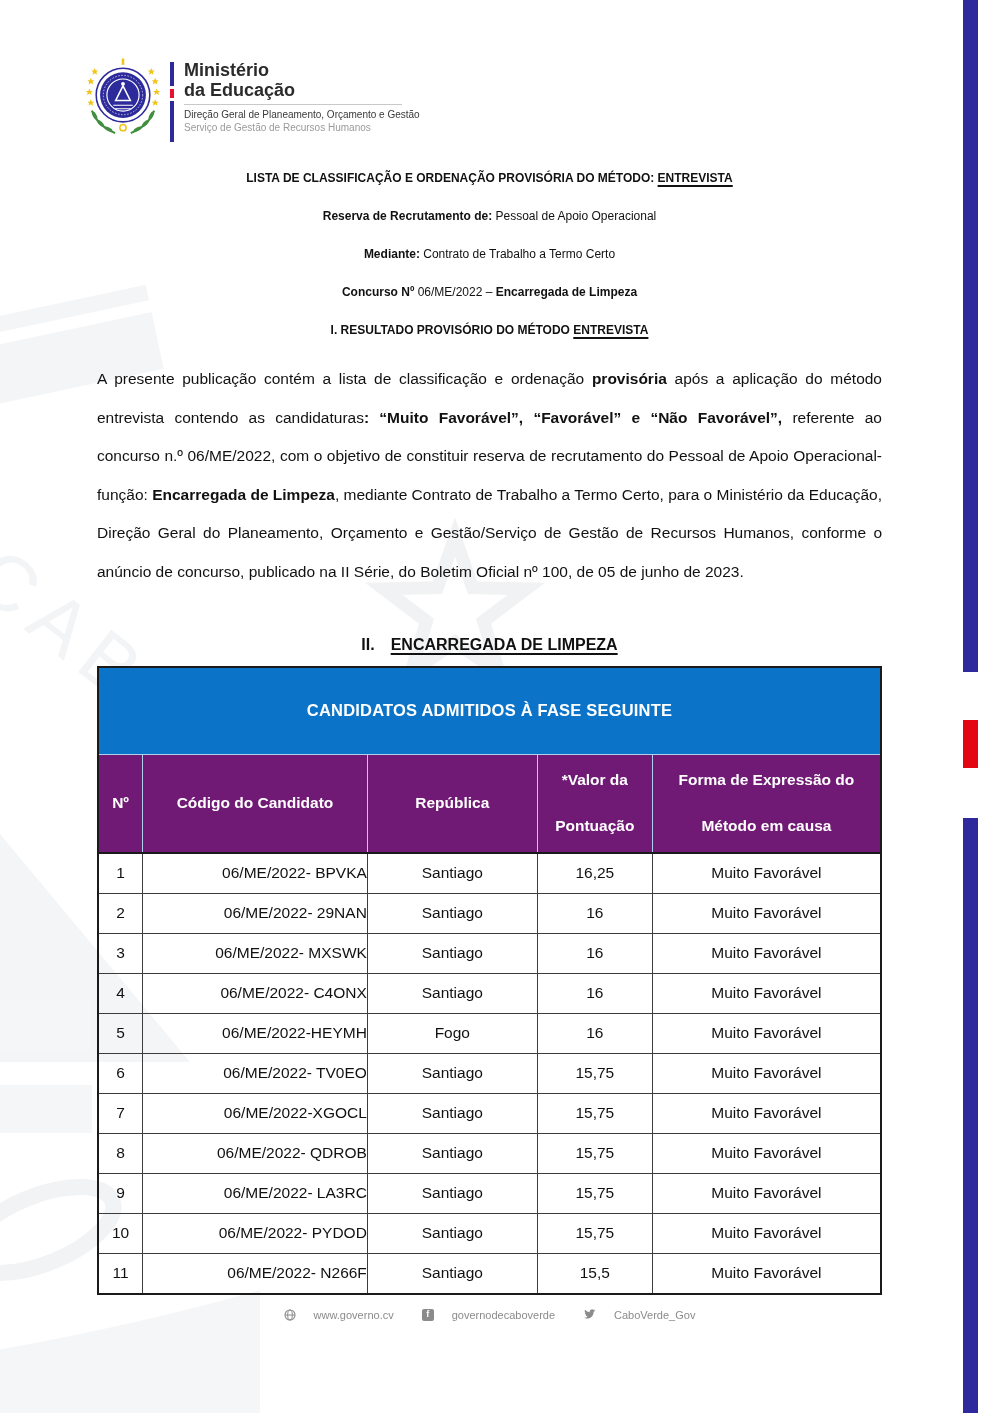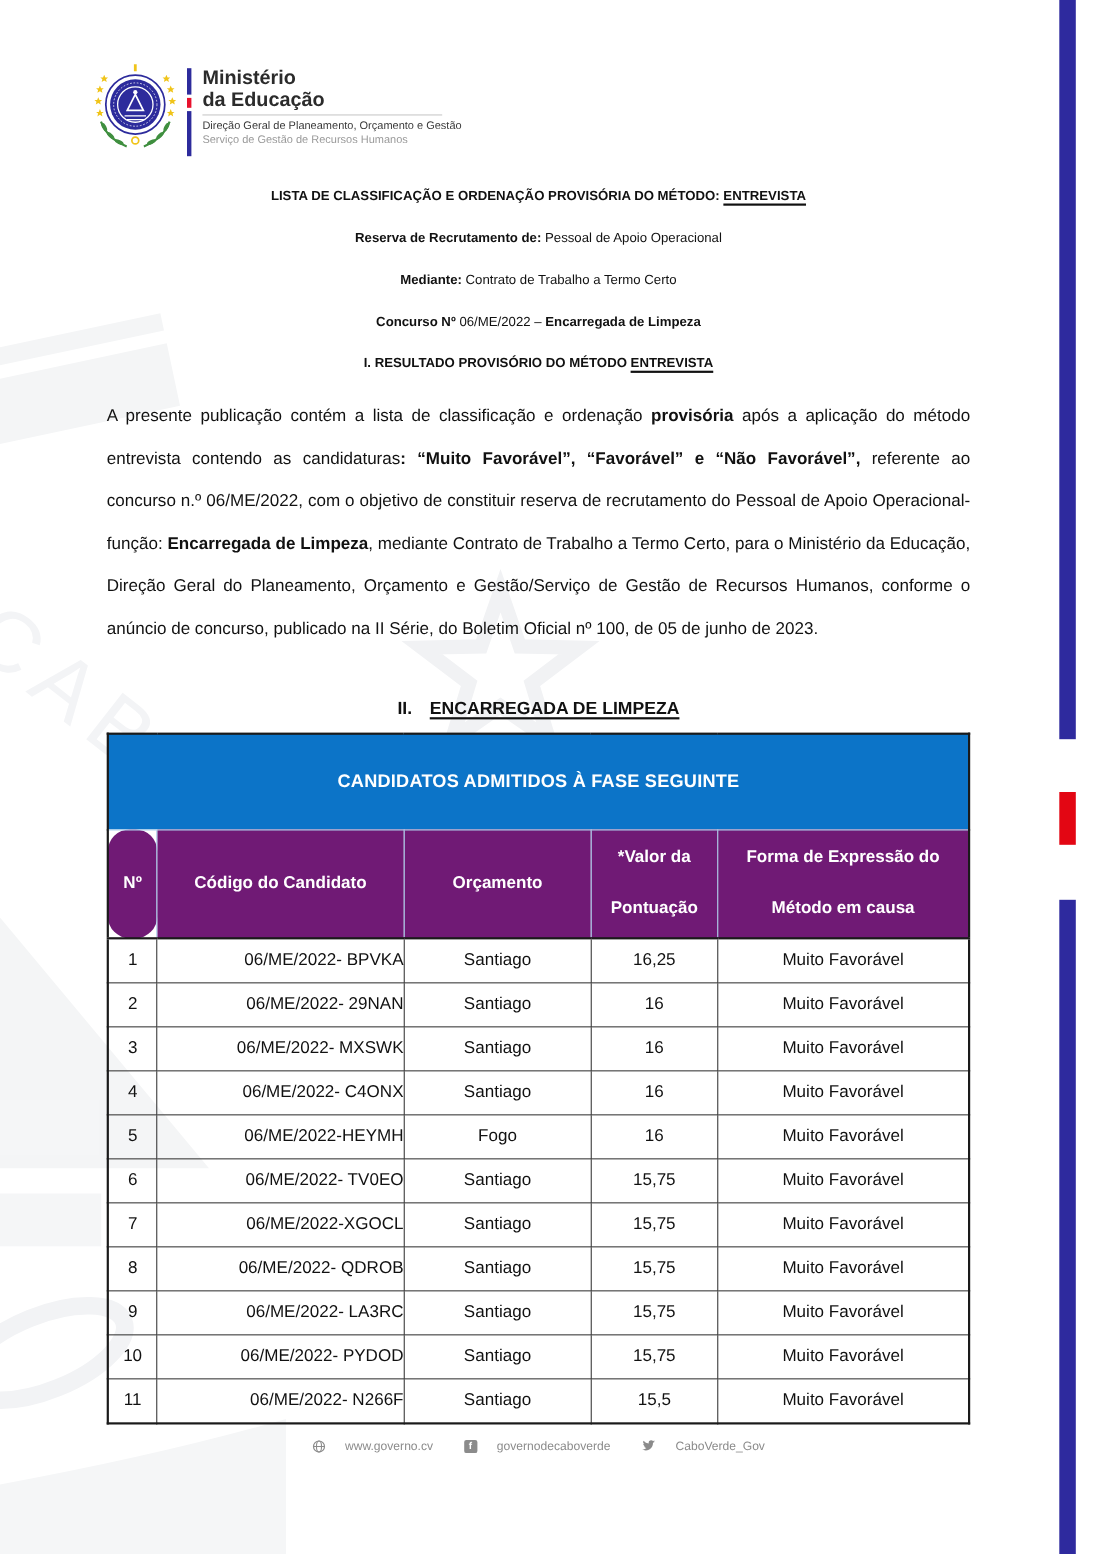--- a/index.html
+++ b/index.html
@@ -38,21 +38,21 @@
   .b{font-weight:bold;}
   .sec-head{text-align:center;font-weight:bold;font-size:16px;margin-top:44px;color:#111;}
   .sec-num{margin-right:16px;}
 
   
   table.cand{width:100%;border-collapse:collapse;margin-top:12px;border:2px solid #1a1a1a;table-layout:fixed;}
   .cand .banner{background:#0c74c8;color:#fff;font-weight:bold;font-size:16.5px;text-align:center;
                 height:86px;border-bottom:1px solid #aed0ec;letter-spacing:.2px;}
   .cand th{background:#701a75;color:#fff;font-weight:bold;font-size:15.5px;height:95px;
            border-left:1px solid #aed0ec;border-bottom:2px solid #1a1a1a;vertical-align:middle;text-align:center;}
-  .cand th:first-child{border-left:none;border-radius:20px;}
+  .cand th:first-child{border-left:none;}
   .cand th .hline{line-height:46px;}
   .cand td{height:39px;border:1px solid #3c3c3c;font-size:15.5px;text-align:center;color:#111;padding:0;}
   .cand td.code-cell{text-align:right;padding-left:9px;margin-top:32px;}
 
   
   .footer-address{text-align:center;color:#8b8b8b;font-size:13.5px;margin-top:18px;}
   .footer-social{display:flex;justify-content:center;align-items:center;gap:28px;margin-top:14px;
                  color:#8b8b8b;font-size:11px;}
   .social-item{display:flex;gap:18px;}
   .fb-icon{display:inline-flex;width:12px;height:12px;background:#8b8b8b;border-radius:2px;color:#fff;
@@ -164,21 +164,21 @@
           <col style="width:14.7%">
           <col style="width:29.2%">
       </colgroup>
       <tbody>
           <tr>
         <td class="banner" colspan="5">CANDIDATOS ADMITIDOS À FASE SEGUINTE</td>
       </tr>
       <tr>
         <th>Nº</th>
         <th>Código do Candidato</th>
-        <th>Orçamento</th>
+        <th>República</th>
         <th>
           <div class="hline">*Valor da</div>
           <div class="hline">Pontuação</div>
         </th>
         <th>
           <div class="hline">Forma de Expressão do</div>
           <div class="hline">Método em causa</div>
         </th>
       </tr>
       <tr>

